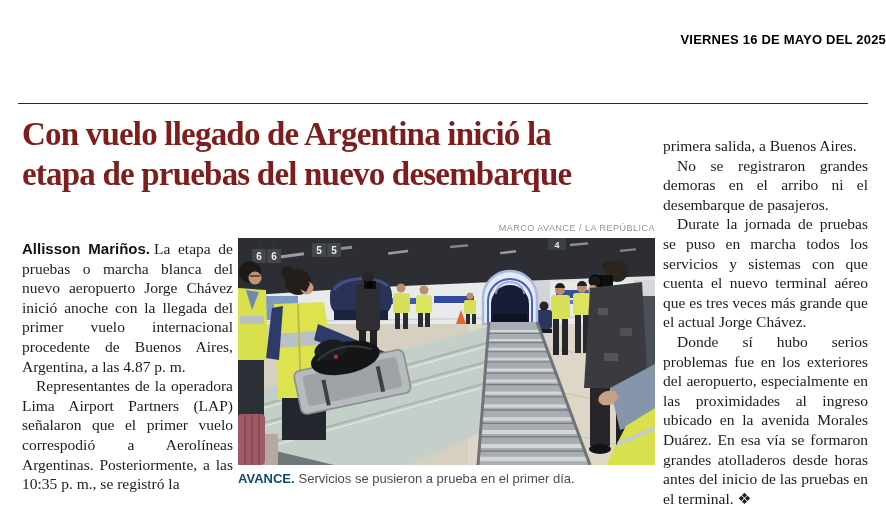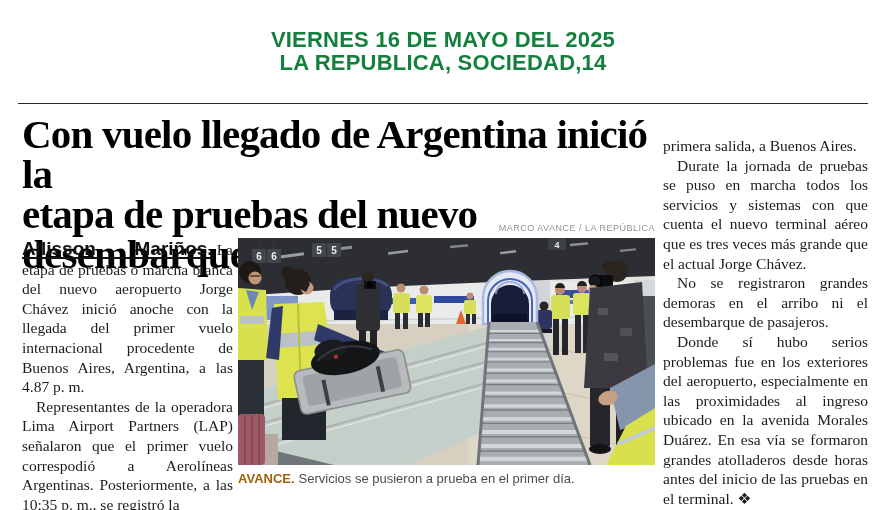--- a/index.html
+++ b/index.html
@@ -1,52 +1,51 @@
 <!DOCTYPE html>
 <html lang="es"><head>
 <meta charset="utf-8">
 <style>
   html,body{margin:0;padding:0;background:#ffffff;}
   .page{position:relative;width:886px;height:510px;background:#ffffff;overflow:hidden;
         font-family:"Liberation Serif",serif;color:#1f1f1f;}
-  .masthead{position:absolute;top:28px;left:0;right:0;text-align:center;
-        font-family:"Liberation Sans",sans-serif;font-weight:700;font-size:22px;
-        line-height:23px;color:#15803d;letter-spacing:0.2px;}
+  .masthead{position:absolute;top:28px;left:0;right:0;text-align:right;
+        font-family:"Liberation Sans",sans-serif;font-weight:700;font-size:13px;
+        line-height:23px;color:#000000;letter-spacing:0.2px;}
   .top-rule{position:absolute;top:103px;left:18px;width:850px;border-top:1.6px solid #2a2a2a;}
   .headline{position:absolute;top:114px;left:22px;width:640px;
-        font-family:"Liberation Serif",serif;font-weight:700;font-size:41px;
-        line-height:40px;letter-spacing:-0.8px;color:#000000;}
+        font-family:"Liberation Serif",serif;font-weight:700;font-size:33px;
+        line-height:40px;letter-spacing:-0.8px;color:#7f1d1d;}
   .headline span{display:block;}
   .credit{position:absolute;top:223px;left:238px;width:417px;text-align:right;
         font-family:"Liberation Sans",sans-serif;font-size:9px;color:#8f9498;
         letter-spacing:0.5px;}
   .photo{position:absolute;top:238px;left:238px;width:417px;height:227px;
         background:#e4e2dd;overflow:hidden;}
   .photo svg{display:block;}
   .caption{position:absolute;top:471px;left:238px;width:417px;
         font-family:"Liberation Sans",sans-serif;font-size:13px;color:#4c4c4c;line-height:16px;}
-  .caption .cap-label{font-weight:700;color:#a16207;margin-right:4px;}
+  .caption .cap-label{font-weight:700;color:#0c4a6e;margin-right:4px;}
   .col{position:absolute;text-align:justify;font-size:15.5px;line-height:19.6px;color:#1c1c1c;}
   .col p{margin:0;}
   .col p.indent{text-indent:14px;}
   .col-left{top:239px;left:22px;width:211px;}
   .col-right{top:136px;left:663px;width:205px;}
-  .byline{font-family:"Liberation Sans",sans-serif;font-weight:700;font-size:19px;
-        text-decoration:underline;text-decoration-thickness:1.5px;text-underline-offset:2px;
+  .byline{font-family:"Liberation Sans",sans-serif;font-weight:700;font-size:15px;
+        text-decoration-thickness:1.5px;text-underline-offset:2px;
         color:#111;margin-right:4px;}
   .sign-digit{font-family:"Liberation Sans",sans-serif;font-weight:700;fill:#eceeef;}
 </style>
 </head>
 <body>
 
 <div class="page">
 
   <div class="masthead">
     <div>VIERNES 16 DE MAYO DEL 2025</div>
-    <div>LA REPUBLICA, SOCIEDAD,14</div>
   </div>
 
   <div class="top-rule"></div>
 
   <h1 class="headline" style="margin:0;">
     <span>Con vuelo llegado de Argentina inició la</span>
     <span>etapa de pruebas del nuevo desembarque</span>
   </h1>
 
   <div class="credit">MARCO AVANCE / LA REPÚBLICA</div>
@@ -277,18 +276,18 @@
     <span class="cap-label">AVANCE.</span><span>Servicios se pusieron a prueba en el primer día.</span>
   </div>
 
   <div class="col col-left">
     <p><span class="byline">Allisson Mariños.</span><span>La etapa de pruebas o marcha blanca del nuevo aeropuerto Jorge Chávez inició anoche con la llegada del primer vuelo internacional procedente de Buenos Aires, Argentina, a las 4.87 p. m.</span></p>
     <p class="indent">Representantes de la operadora Lima Airport Partners (LAP) señalaron que el primer vuelo correspodió a Aerolíneas Argentinas. Posteriormente, a las 10:35 p. m., se registró la</p>
   </div>
 
   <div class="col col-right">
     <p>primera salida, a Buenos Aires.</p>
+    <p class="indent">No se registraron grandes demoras en el arribo ni el desembarque de pasajeros.</p>
     <p class="indent">Durate la jornada de pruebas se puso en marcha todos los servicios y sistemas con que cuenta el nuevo terminal aéreo que es tres veces más grande que el actual Jorge Chávez.</p>
-    <p class="indent">No se registraron grandes demoras en el arribo ni el desembarque de pasajeros.</p>
     <p class="indent">Donde sí hubo serios problemas fue en los exteriores del aeropuerto, especialmente en las proximidades al ingreso ubicado en la avenida Morales Duárez. En esa vía se formaron grandes atolladeros desde horas antes del inicio de las pruebas en el terminal. ❖</p>
   </div>
 
 </div>
 
 </body></html>

